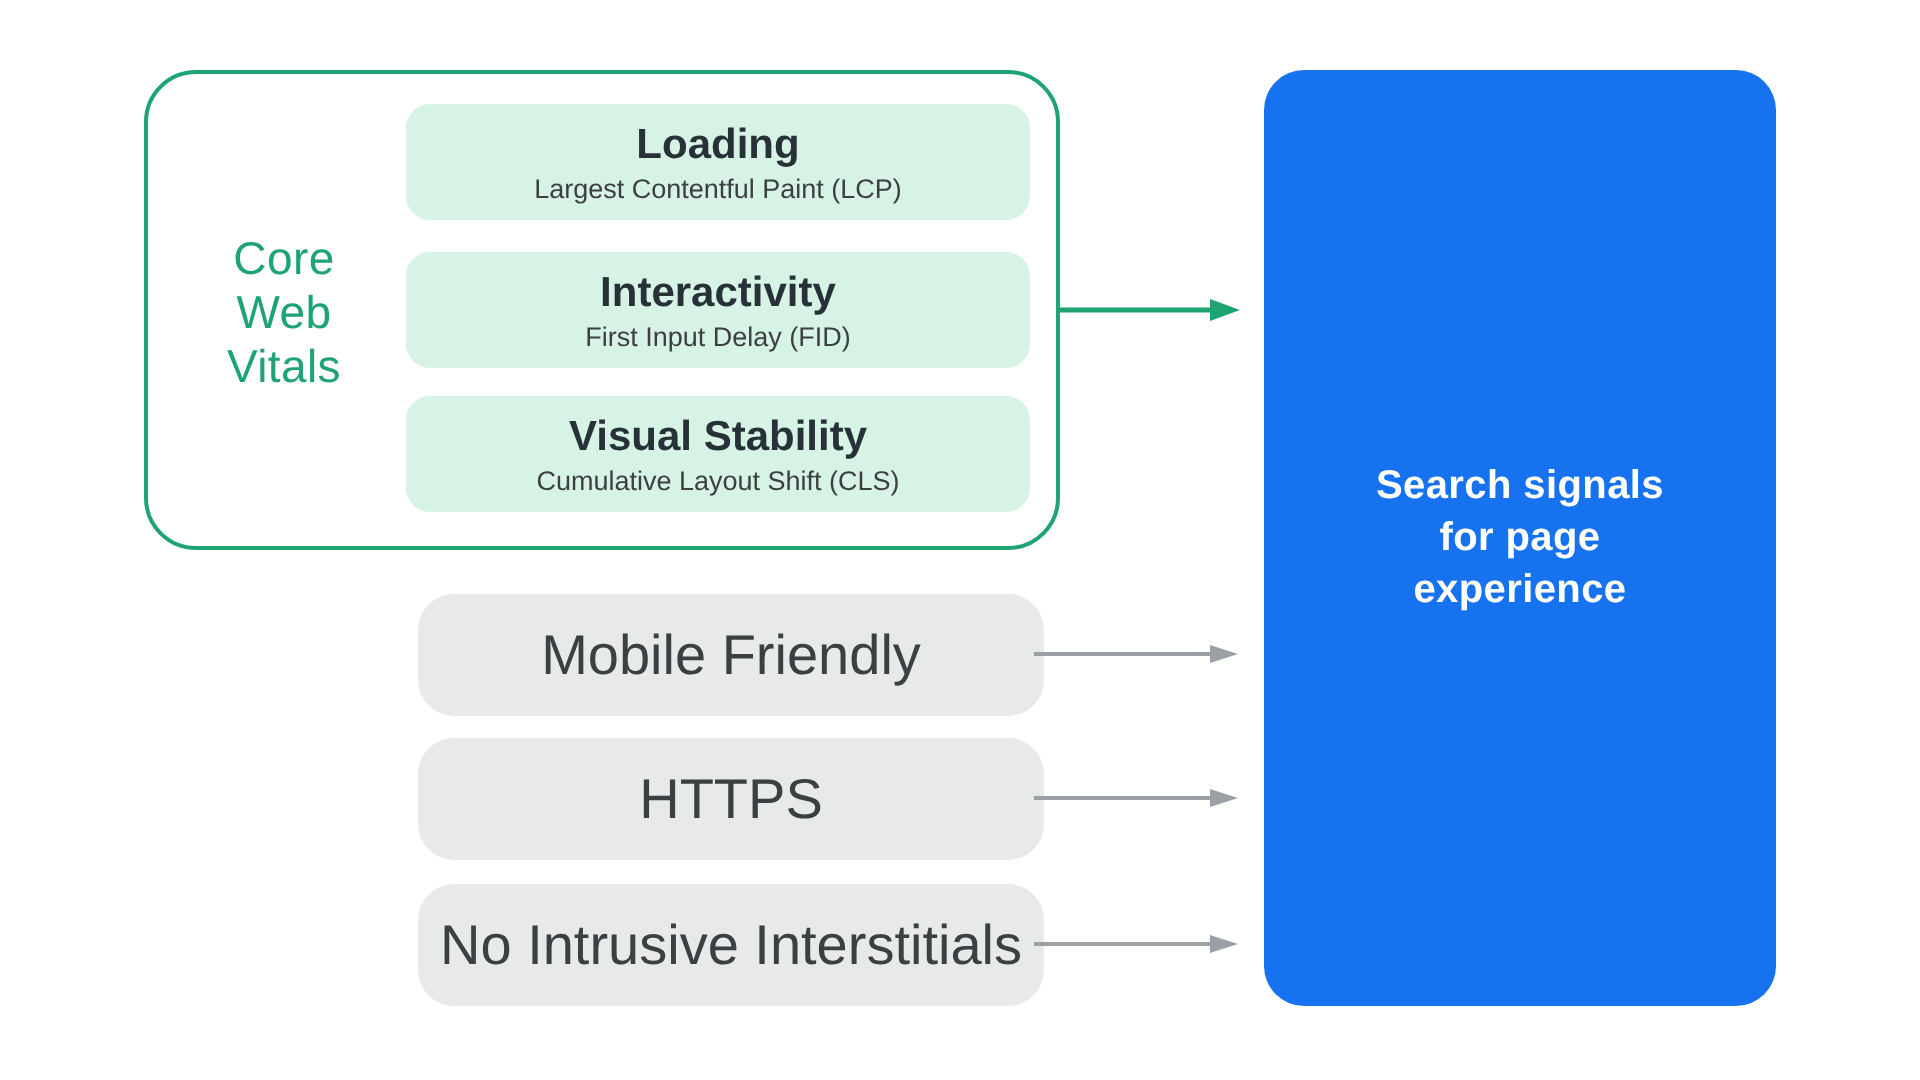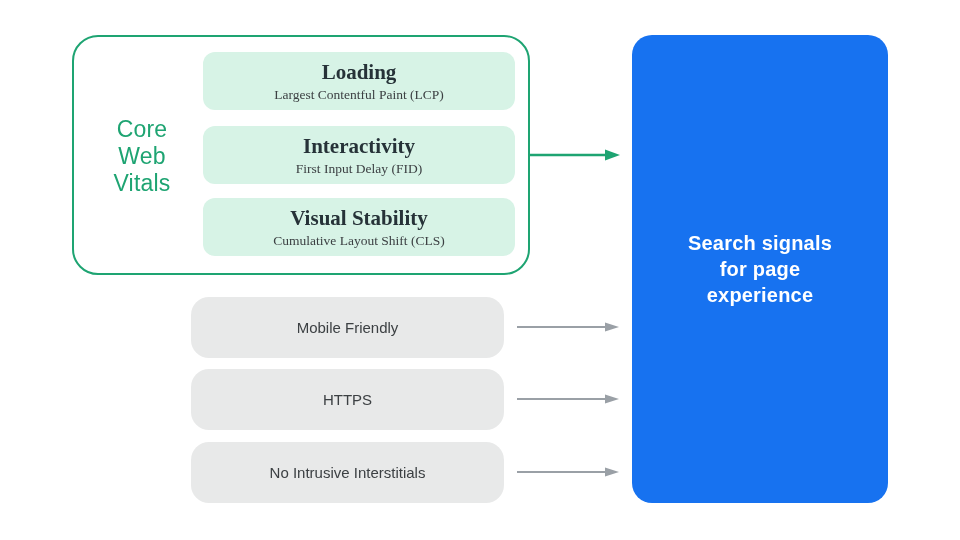--- a/index.html
+++ b/index.html
@@ -16,31 +16,30 @@
   .cwv-label{
     position:absolute;left:84px;top:116px;width:116px;text-align:center;
     font-size:23px;font-weight:400;line-height:27px;
     color:var(--green,#1EA472);white-space:pre-line;letter-spacing:.2px;
   }
   .vital{
     position:absolute;left:203px;width:312px;height:58px;
     background:var(--mint,#D7F3E6);border-radius:12px;
     display:flex;flex-direction:column;align-items:center;justify-content:center;
     text-align:center;
-    font-family:Liberation Serif, serif;
   }
   .vital .t{font-size:21px;font-weight:600;color:var(--dark-text,#263238);line-height:25px;}
   .vital .s{font-size:13.5px;font-weight:400;color:var(--gray-text,#3C4043);line-height:17px;margin-top:1px;}
   #vital-0{top:52px}#vital-1{top:126px}#vital-2{top:198px}
   
   .signal{
-    position:absolute;left:191px;width:313px;height:61px;
+    position:absolute;left:209px;width:313px;height:61px;
     background:var(--gray-fill,#E8E9E9);border-radius:18px;
     display:flex;align-items:center;justify-content:center;
-    font-size:15px;font-weight:500;color:var(--gray-text,#3C4043);
+    font-size:28px;font-weight:500;color:var(--gray-text,#3C4043);
   }
   #signal-0{top:297px}#signal-1{top:369px}#signal-2{top:442px}
   
   .result{
     position:absolute;left:632px;top:35px;width:256px;height:468px;
     background:var(--blue,#1772F0);border-radius:20px;
     display:flex;align-items:center;justify-content:center;
   }
   .result .label{
     color:#ffffff;font-size:20px;font-weight:700;line-height:26px;

